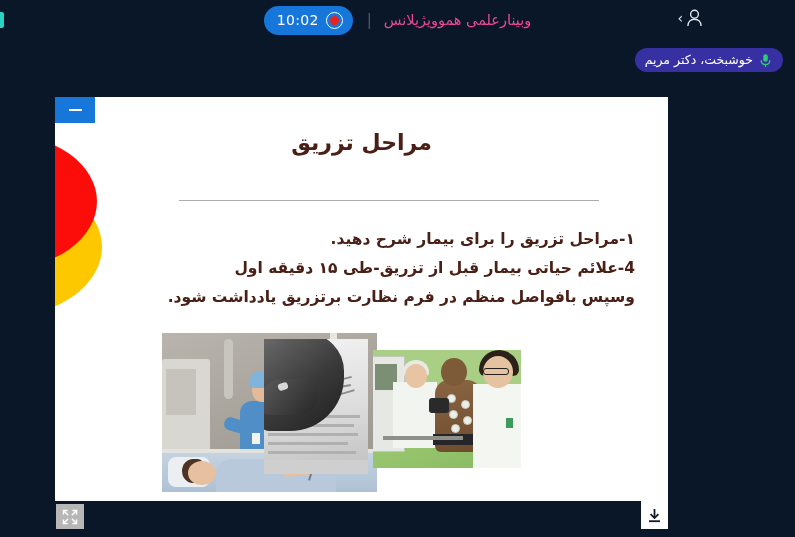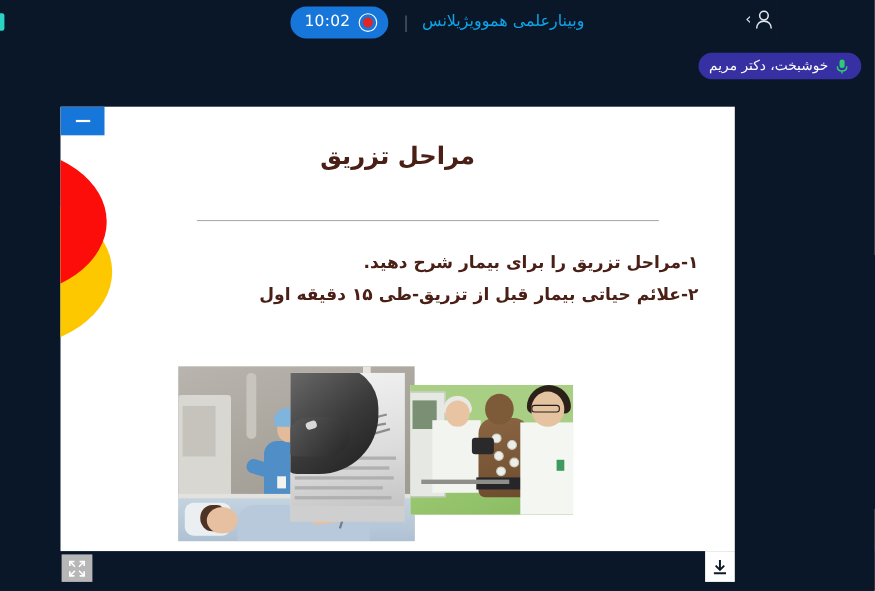--- a/index.html
+++ b/index.html
@@ -78,21 +78,21 @@
   }
 
   .header-sep {
     color: #4a5c72;
     font-size: 15px;
     margin: 0 12px 0 14px;
     user-select: none;
   }
 
   .meeting-title {
-    color: #0ea5e9;
+    color: #ec4899;
     font-size: 14.5px;
     direction: rtl;
     white-space: nowrap;
   }
 
   .header-right {
     position: absolute;
     right: 9px; top: 9px;
     display: flex;
     align-items: center;
@@ -417,21 +417,22 @@
       <div class="arc-yellow"></div>
       <div class="arc-red"></div>
     </div>
 
     <div class="slide-title">مراحل تزریق</div>
 
     <div class="slide-divider"></div>
 
     <div class="slide-body">
       <div class="body-line l1">۱-مراحل تزریق را برای بیمار شرح دهید.</div>
-      <div class="body-line l2">۲-علائم حیاتی بیمار قبل از تزریق-طی ۱۵ دقیقه اول</div>
+      <div class="body-line l2">4-علائم حیاتی بیمار قبل از تزریق-طی ۱۵ دقیقه اول</div>
+      <div class="body-line l3">وسپس بافواصل منظم در فرم نظارت برتزریق یادداشت شود.</div>
     </div>
 
     <div class="photos">
 
       <div class="photo photo-1">
         <div class="p1-wall"></div>
         <div class="p1-panel-l"></div>
           <div class="p1-panel-l2"></div>
         <div class="p1-rail"></div>
           <div class="p1-rail2"></div>

